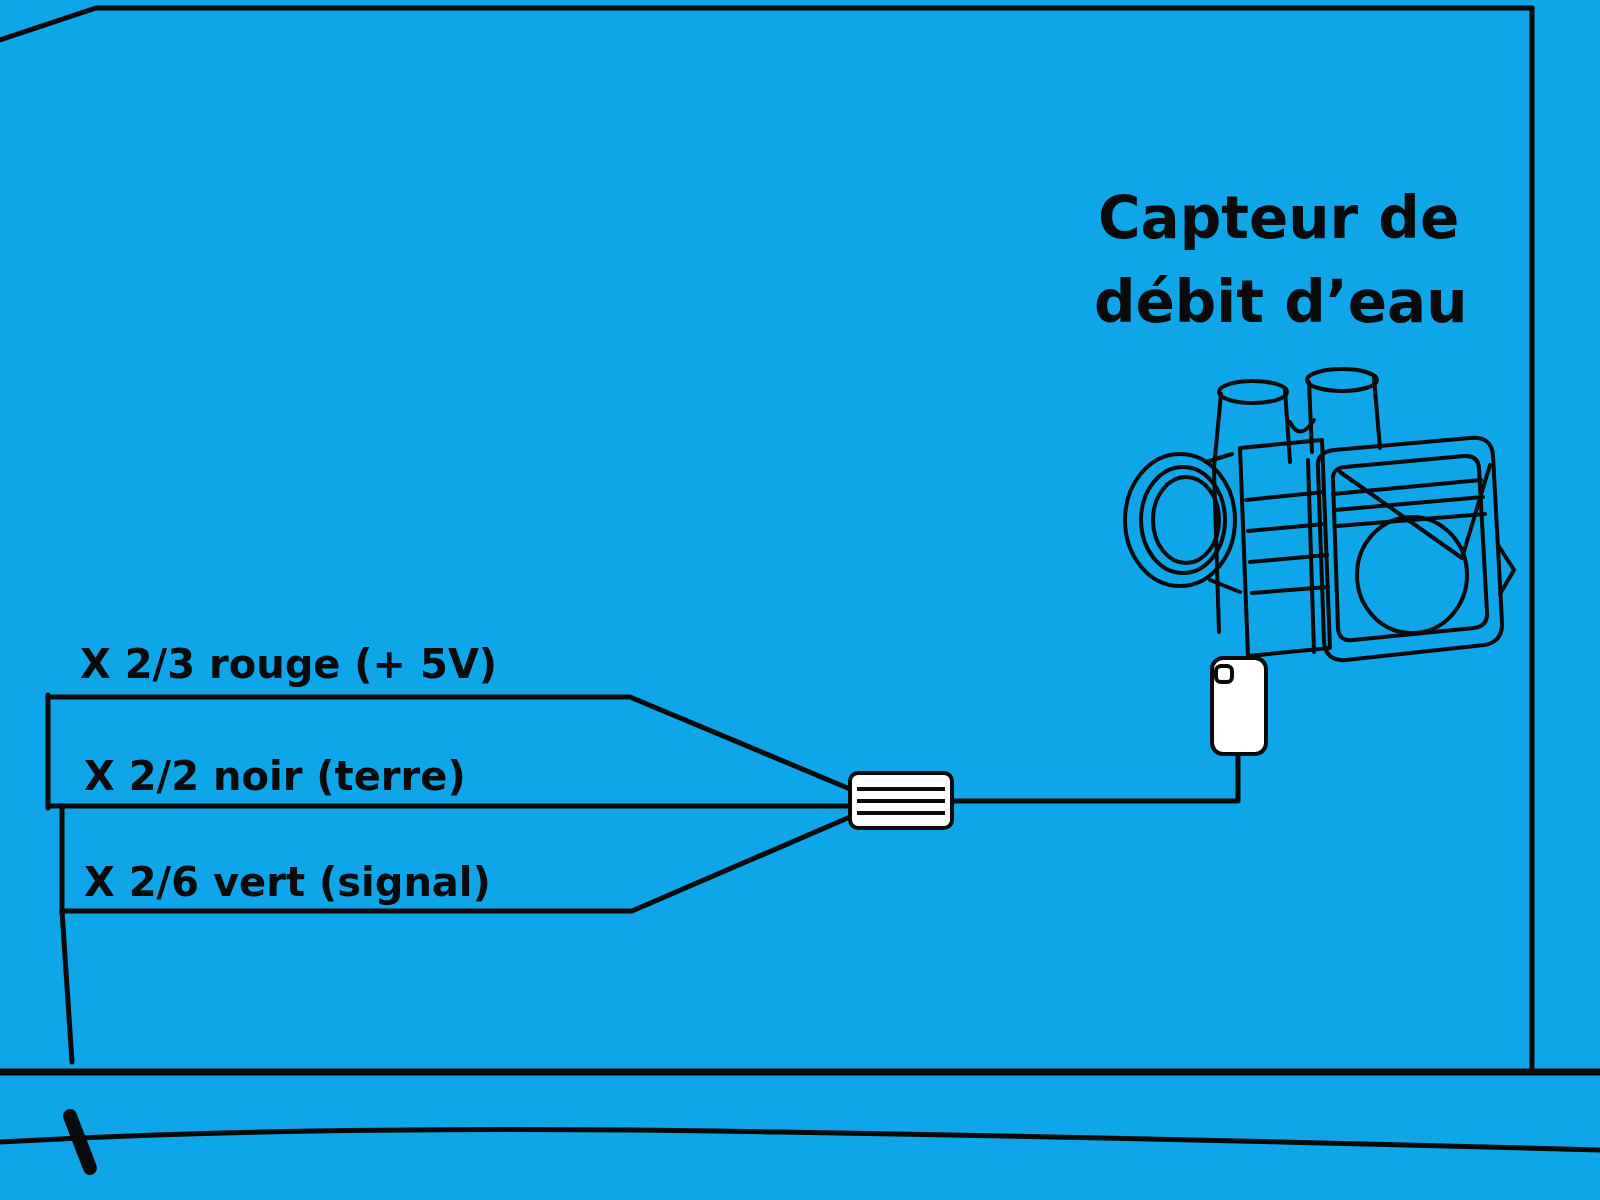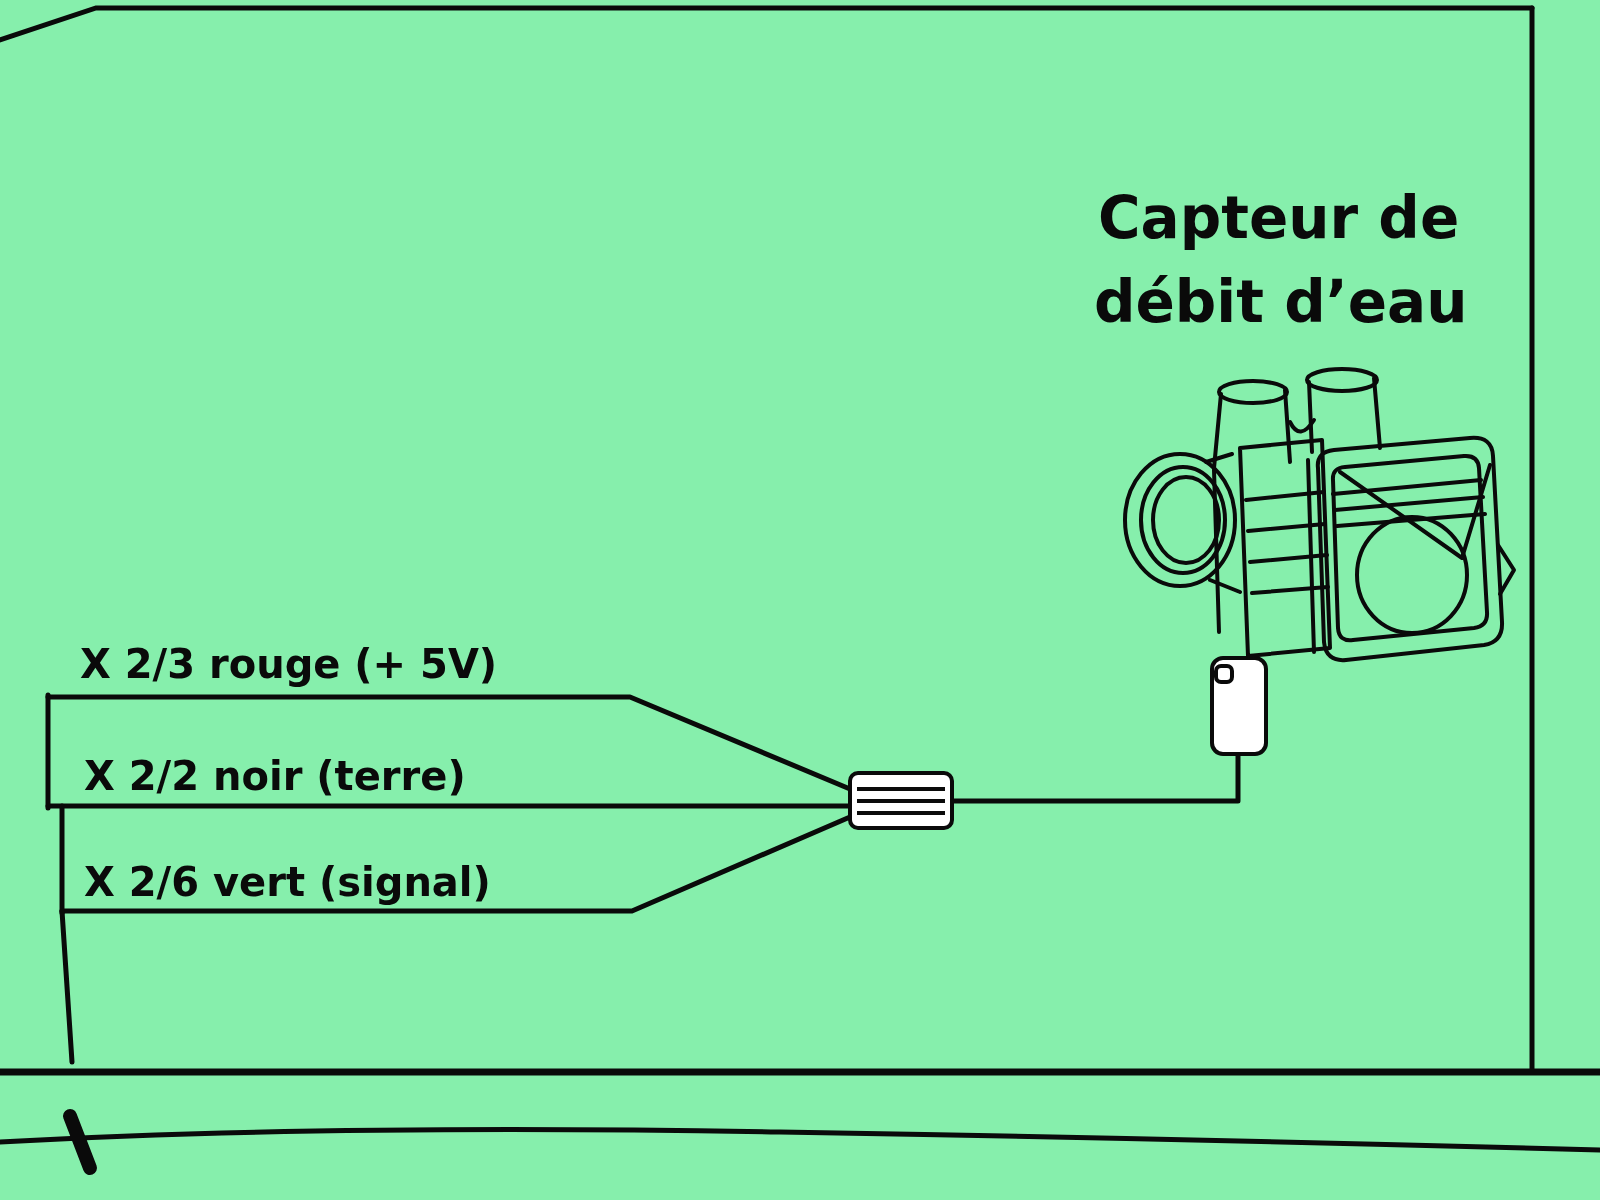--- a/index.html
+++ b/index.html
@@ -4,21 +4,21 @@
 <style>
   html, body {
     margin: 0;
     padding: 0;
     background: #ffffff;
   }
   .stage {
     position: relative;
     width: 1600px;
     height: 1200px;
-    background: #86efac;
+    background: #0ea5e9;
     overflow: hidden;
     font-family: "DejaVu Sans", "Liberation Sans", sans-serif;
   }
   svg {
     position: absolute;
     top: 0;
     left: 0;
   }
   .title-text {
     font-family: "DejaVu Sans", "Liberation Sans", sans-serif;

